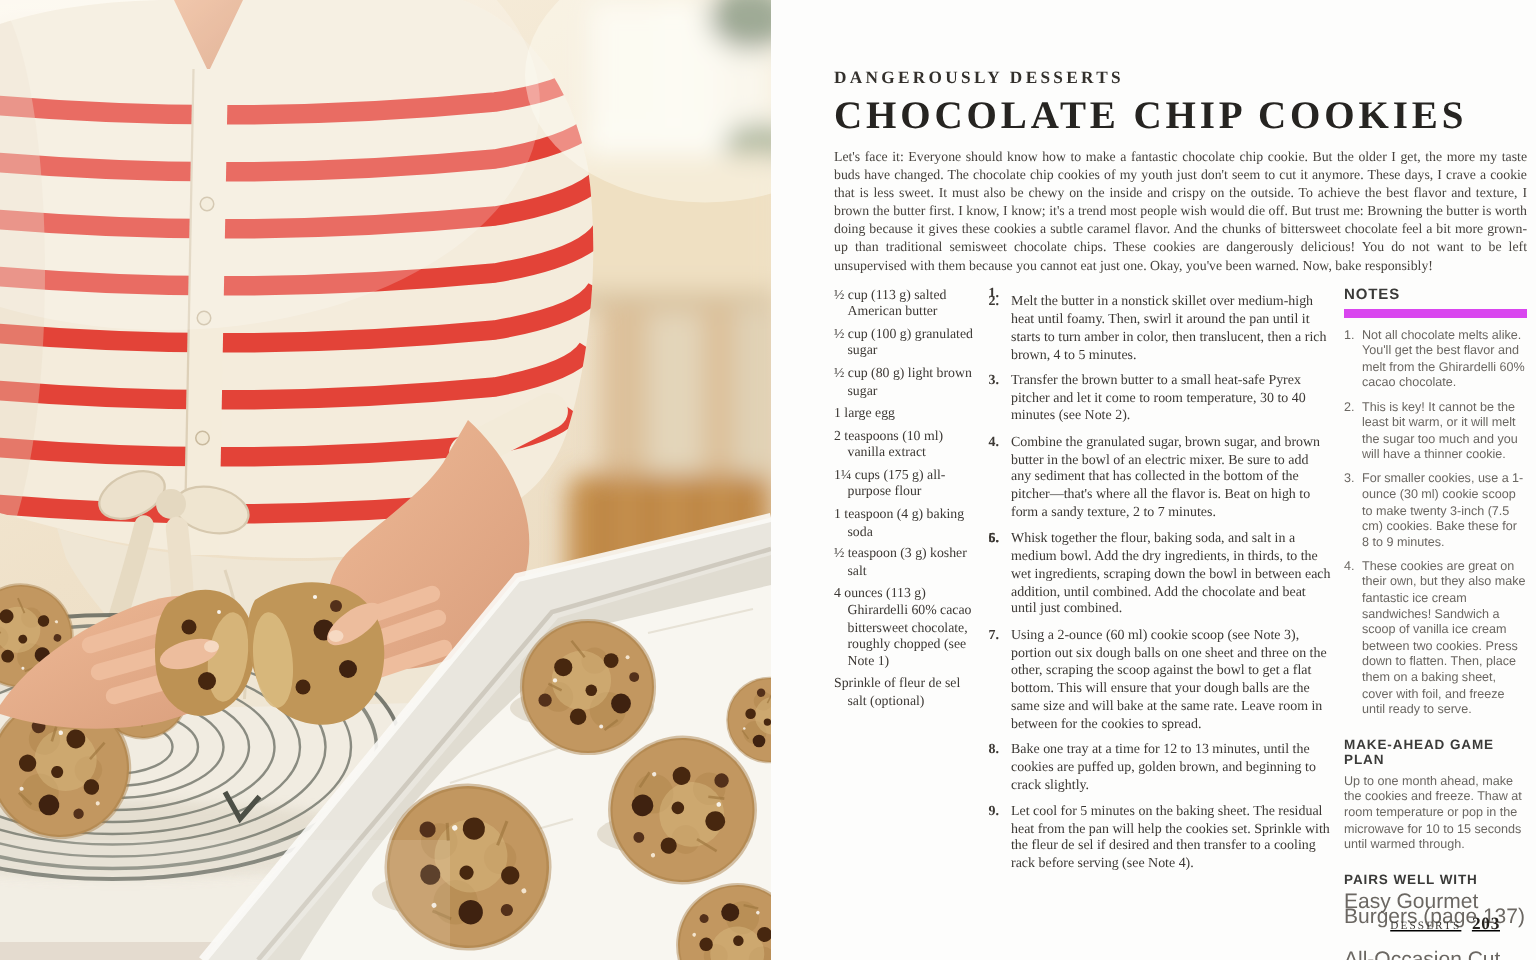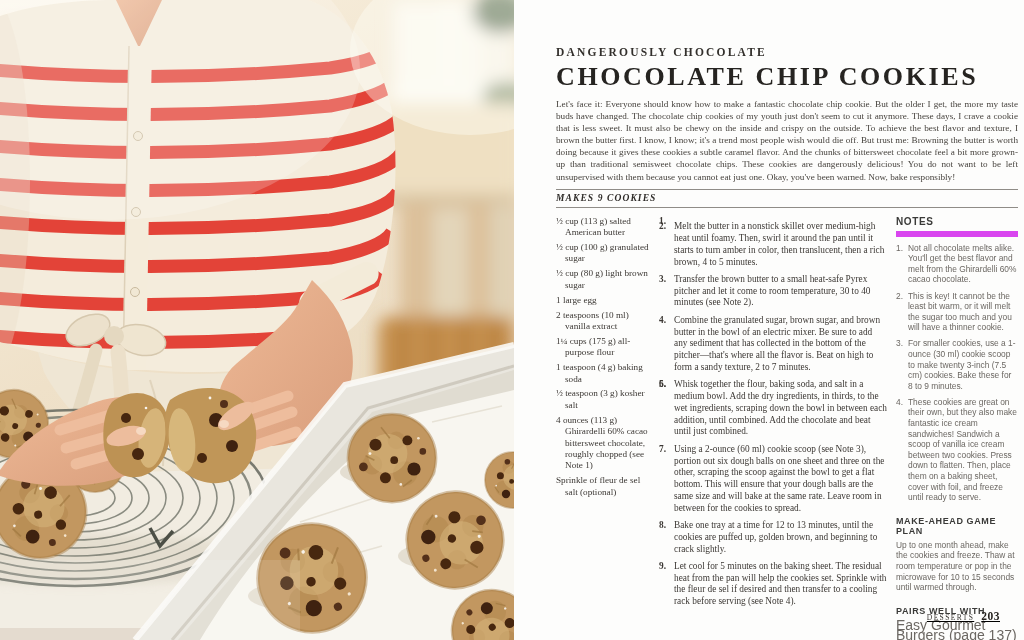--- a/index.html
+++ b/index.html
@@ -231,24 +231,23 @@
       <g>
         <ellipse cx="110" cy="70" rx="250" ry="150" fill="#ffffff" opacity="0.22"></ellipse>
         <ellipse cx="470" cy="50" rx="120" ry="85" fill="#fffef8" opacity="0.4"></ellipse>
         <rect x="0" y="560" width="300" height="80" fill="#ffffff" opacity="0.12"></rect>
       </g>
     </svg>
   </div>
 
   <div class="recipe-page">
     <div class="content">
-      <div class="eyebrow">DANGEROUSLY CHOCOLATE</div>
+      <div class="eyebrow">DANGEROUSLY DESSERTS</div>
       <div class="title">CHOCOLATE CHIP COOKIES</div>
       <div class="intro">Let's face it: Everyone should know how to make a fantastic chocolate chip cookie. But the older I get, the more my taste buds have changed. The chocolate chip cookies of my youth just don't seem to cut it anymore. These days, I crave a cookie that is less sweet. It must also be chewy on the inside and crispy on the outside. To achieve the best flavor and texture, I brown the butter first. I know, I know; it's a trend most people wish would die off. But trust me: Browning the butter is worth doing because it gives these cookies a subtle caramel flavor. And the chunks of bittersweet chocolate feel a bit more grown-up than traditional semisweet chocolate chips. These cookies are dangerously delicious! You do not want to be left unsupervised with them because you cannot eat just one. Okay, you've been warned. Now, bake responsibly!</div>
-      <div class="yield-bar">MAKES 9 COOKIES</div>
 
       <div class="cols">
 
         <div class="col-ing">
           <div class="ing-item">½ cup (113 g) salted American butter</div>
           <div class="ing-item">½ cup (100 g) granulated sugar</div>
           <div class="ing-item">½ cup (80 g) light brown sugar</div>
           <div class="ing-item">1 large egg</div>
           <div class="ing-item">2 teaspoons (10 ml) vanilla extract</div>
           <div class="ing-item">1¼ cups (175 g) all-purpose flour</div>

